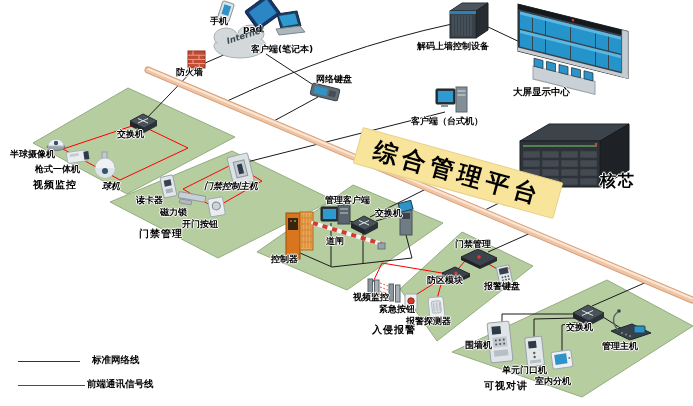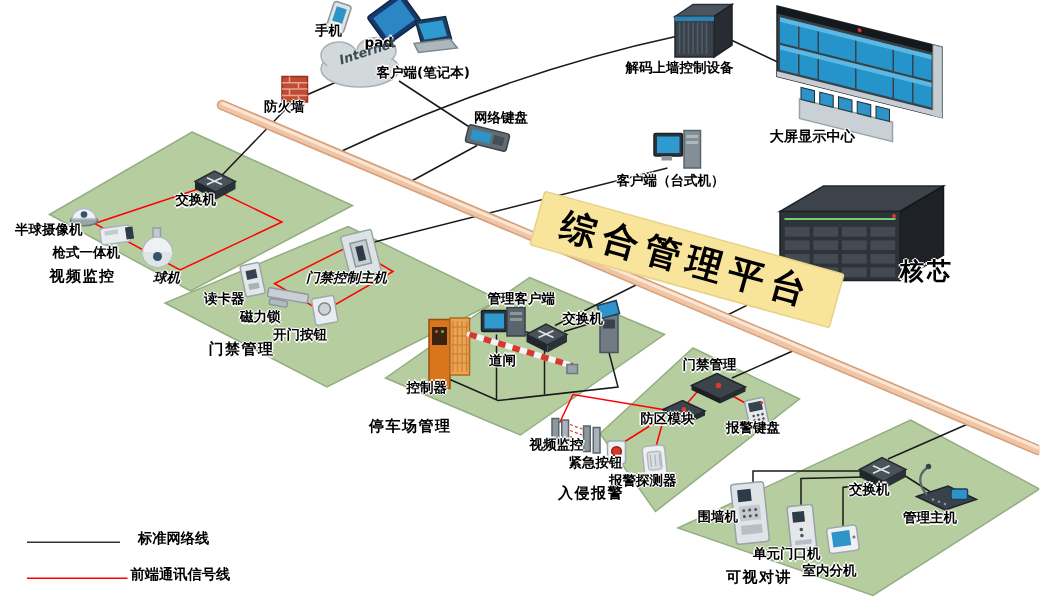--- a/index.html
+++ b/index.html
@@ -387,21 +387,20 @@
   <div class="lbl" style="left:204px;top:182px;font-style:italic;">门禁控制主机</div>
   <div class="lbl" style="left:136px;top:196px;">读卡器</div>
   <div class="lbl" style="left:160px;top:208px;">磁力锁</div>
   <div class="lbl" style="left:182px;top:220px;">开门按钮</div>
   <div class="lbl zone-title" style="left:112px;top:228px;">门禁管理</div>
 
   <div class="lbl" style="left:325px;top:196px;">管理客户端</div>
   <div class="lbl" style="left:375px;top:209px;">交换机</div>
   <div class="lbl" style="left:326px;top:237px;">道闸</div>
   <div class="lbl" style="left:271px;top:255px;">控制器</div>
-  <div class="lbl zone-title" style="left:219px;top:279px;">停车场管理</div>
 
   <div class="lbl" style="left:455px;top:240px;">门禁管理</div>
   <div class="lbl" style="left:427px;top:276px;text-align:right;">防区模块</div>
   <div class="lbl" style="left:484px;top:282px;">报警键盘</div>
   <div class="lbl" style="left:353px;top:293px;">视频监控</div>
   <div class="lbl" style="left:379px;top:305px;">紧急按钮</div>
   <div class="lbl" style="left:406px;top:317px;">报警探测器</div>
   <div class="lbl zone-title" style="left:345px;top:324px;">入侵报警</div>
 
   <div class="lbl" style="left:465px;top:341px;">围墙机</div>

